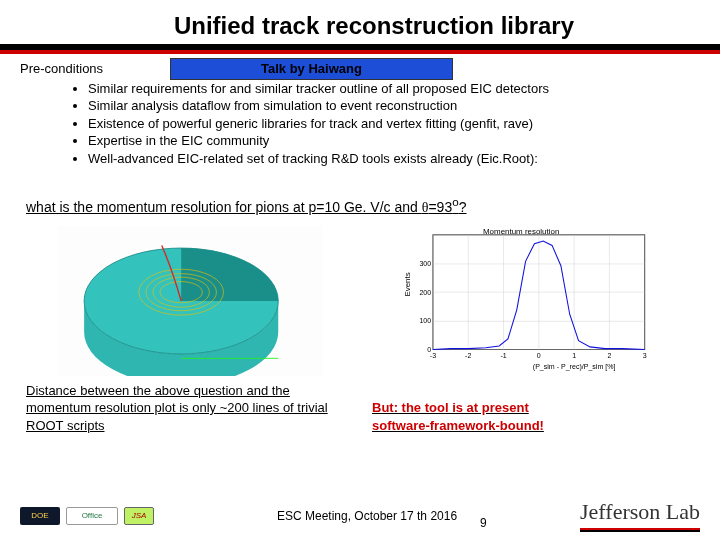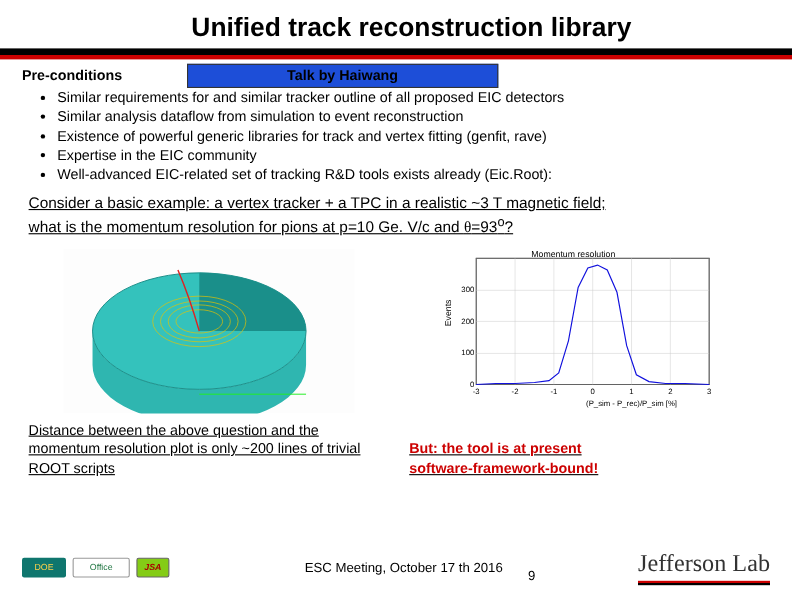--- a/index.html
+++ b/index.html
@@ -22,47 +22,47 @@
   .bar-red { height: 4px; background: #c00; }
   .content { padding: 6px 20px 0 20px; font-size: 13px; line-height: 1.35; }
   .preconditions-row { position: relative; }
   .callout {
     position: absolute; left: 150px; top: -2px;
     background: #1d4ed8; color: #000;
     border: 1px solid #333;
     padding: 1px 90px;
     font-weight: bold;
   }
-  .precond { font-weight: bold; text-align: center; }
+  .precond { font-weight: normal; text-align: center; }
   ul.bullets { list-style: disc; padding-left: 32px; margin-top: 2px; }
-  ul.bullets li { margin-bottom: 0; }
+  ul.bullets li { margin-bottom: 0; margin-left: 36px; }
   .question {
     margin-top: 8px; padding: 0 6px;
     font-size: 14px; text-decoration: underline;
   }
   .theta { font-family: "Times New Roman", serif; }
   .figrow { display: flex; gap: 12px; margin-top: 8px; padding: 0 6px; }
   .fig { flex: 1; display:flex; align-items:flex-end; justify-content:center; }
   .fig svg { max-width: 100%; }
   .caprow { display: flex; gap: 24px; margin-top: 6px; padding: 0 6px; font-size: 13px; align-items: flex-end; }
   .caprow > div { flex: 1; text-decoration: underline; }
   .but { color: #c00; font-weight: bold; }
   .footer {
     position: absolute; left: 0; right: 0; bottom: 8px;
     display: flex; align-items: center; justify-content: space-between;
     padding: 0 20px; font-size: 12px;
   }
   .logos { display: flex; align-items: center; gap: 6px; }
   .logo-box {
-    width: 40px; height: 18px; background: #0f766e;
+    width: 40px; height: 18px; background: #0f172a;
     color: #ffd24a; font-size: 8px; display:flex;
     align-items:center; justify-content:center; border-radius:2px;
   }
   .logo-box.office { background:#fff; border:1px solid #999; color:#274; width:52px; }
-  .logo-box.jsa { background:#84cc16; border:1px solid #666; color:#a00; width:30px; font-weight:bold; font-style:italic; }
+  .logo-box.jsa { background:#bef264; border:1px solid #666; color:#a00; width:30px; font-weight:normal; font-style:italic; }
   .jlab {
     font-family: "Times New Roman", serif; 
     font-size: 22px; color: #333; position: relative; padding-bottom: 7px;
   }
   .jlab::after {
     content:""; position:absolute; left:0; right:0; bottom:0;
     height:2px; background: linear-gradient(90deg, #c00 40%, #c00 40%);
     border-bottom: 2px solid #000;
   }
   .pagenum { position:absolute; left:50%; transform:translateX(120px); bottom:10px; font-size:12px; }
@@ -84,21 +84,21 @@
   </div>
   <ul class="bullets">
     <li>Similar requirements for and similar tracker outline of all proposed EIC detectors</li>
     <li>Similar analysis dataflow from simulation to event reconstruction</li>
     <li>Existence of powerful generic libraries for track and vertex fitting (genfit, rave)</li>
     <li>Expertise in the EIC community</li>
     <li>Well-advanced EIC-related set of tracking R&amp;D tools exists already (Eic.Root):</li>
   </ul>
 
   <div class="question">
-    <span>Consider a basic example: a vertex tracker + a TPC in a realistic ~3 T magnetic field;</span><br>
+    <br>
     <span>what is the momentum resolution for pions at p=10 Ge. V/c and </span><span class="theta">θ</span><span>=93</span><sup>o</sup><span>?</span>
   </div>
 
   <div class="figrow">
     <div class="fig">
       <svg viewBox="0 0 300 170" width="300" height="150">
         <rect x="0" y="0" width="300" height="170" fill="#fdfdfd"></rect>
         <path d="M30 85 A110 60 0 0 0 250 85 L250 120 A110 60 0 0 1 30 120 Z" fill="#2fb6b0"></path>
         <ellipse cx="140" cy="85" rx="110" ry="60" fill="#34c2bc" stroke="#1d8d88" stroke-width="1"></ellipse>
         <path d="M140 25 A110 60 0 0 1 250 85 L140 85 Z" fill="#1a8f8a"></path>

